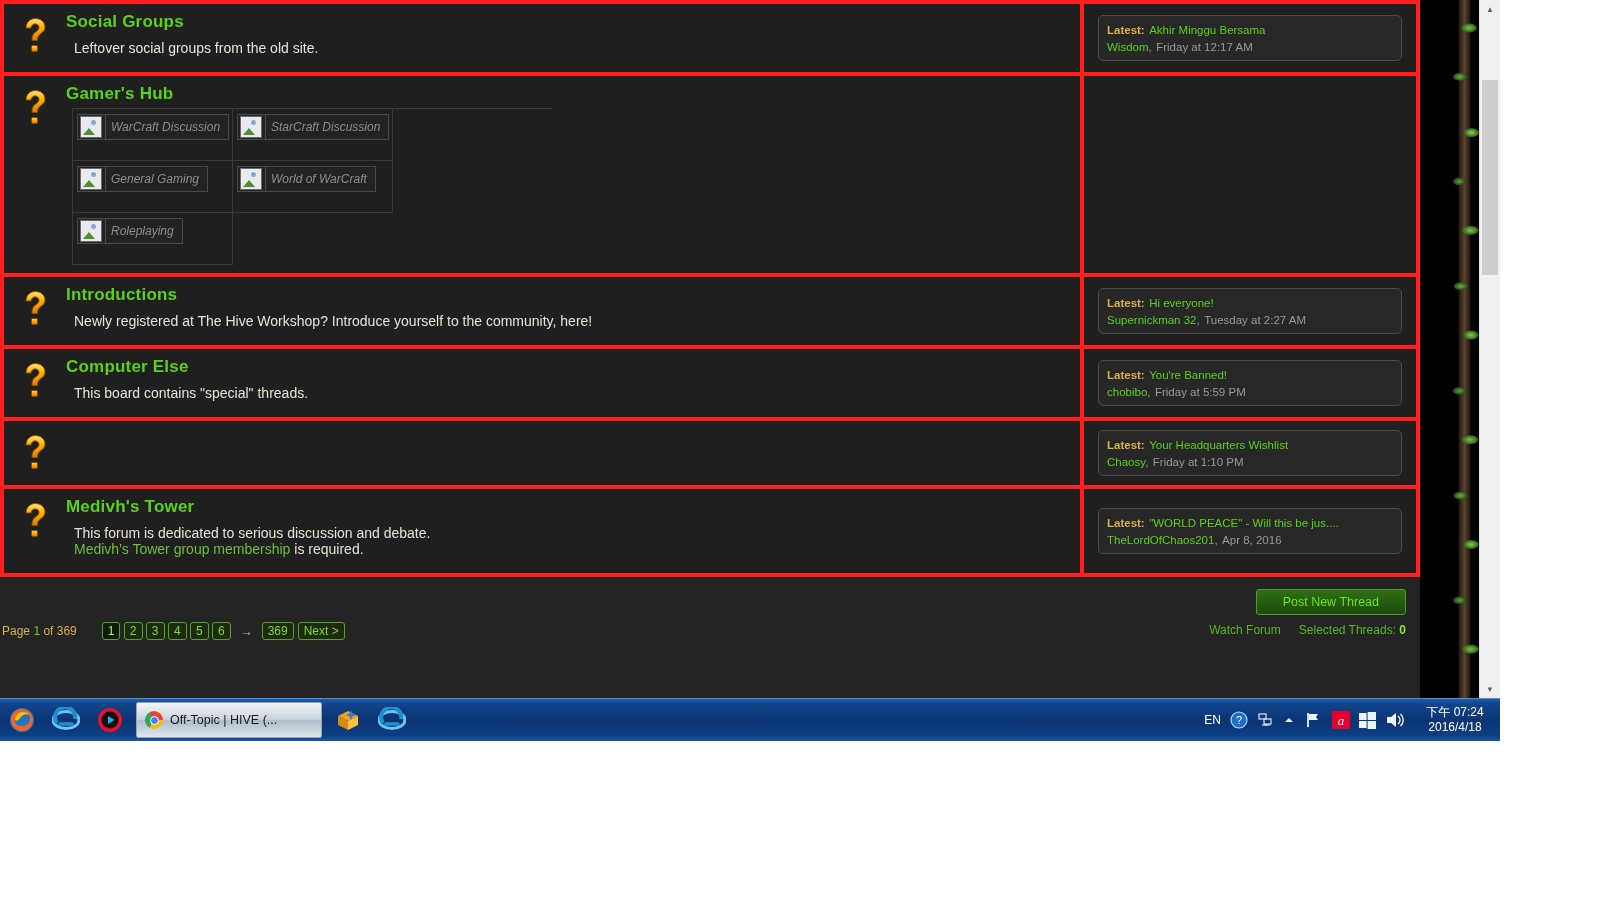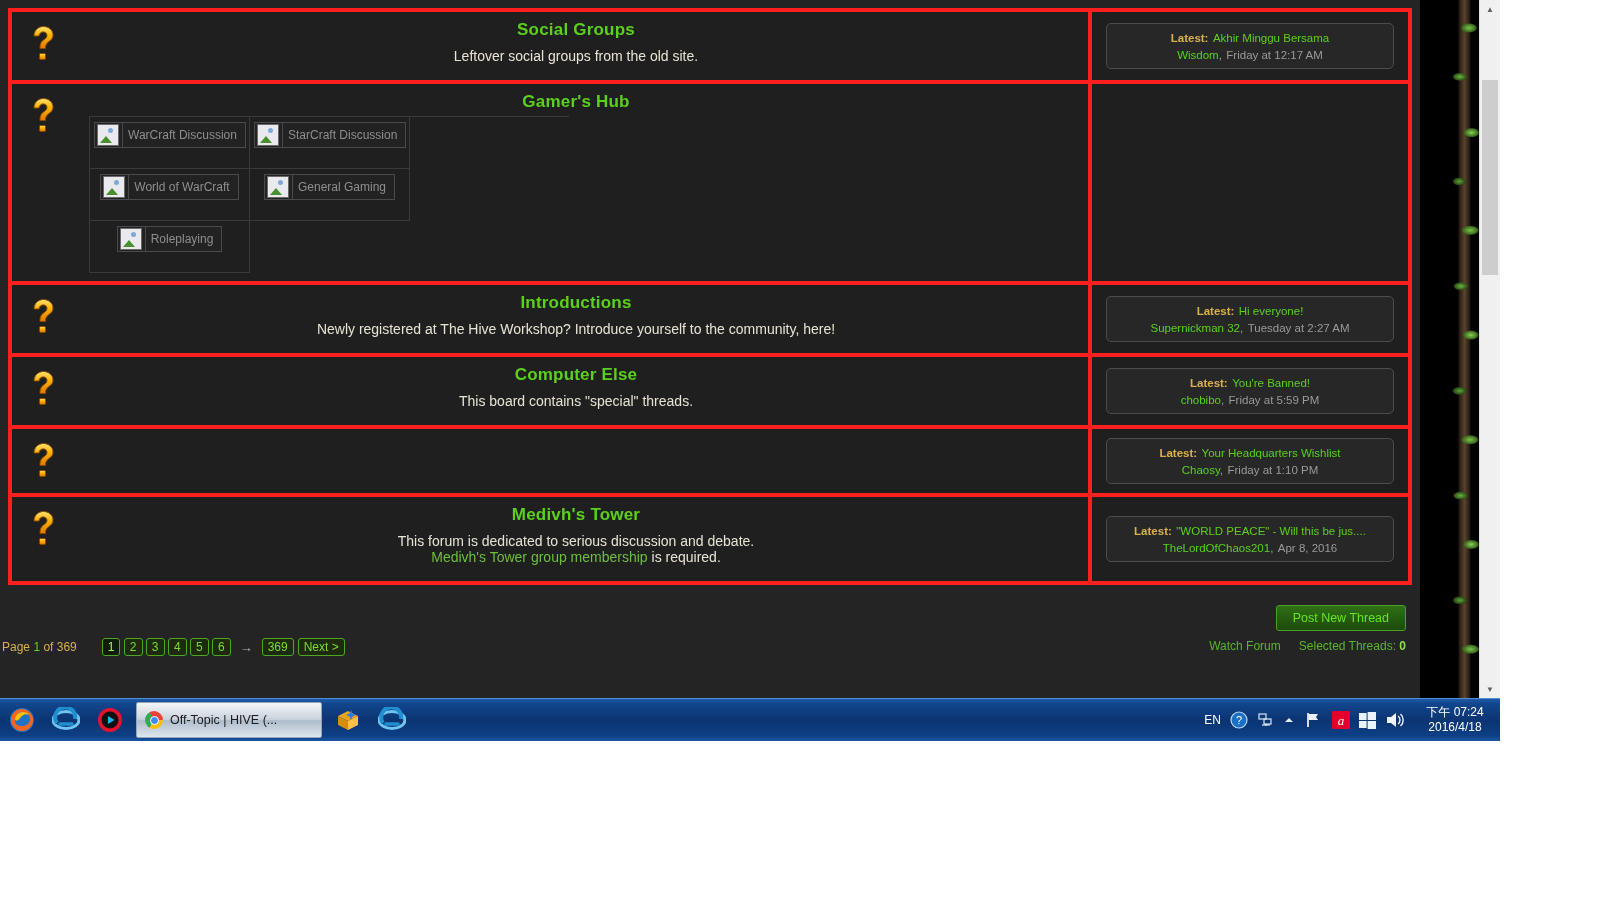--- a/index.html
+++ b/index.html
@@ -35,21 +35,21 @@
       radial-gradient(ellipse 11px 6px at 30% 86%, #5ea235 0%, #2c4d18 55%, rgba(0,0,0,0) 70%),
       radial-gradient(ellipse 13px 7px at 65% 93%, #7cc34a 0%, #3d6b20 55%, rgba(0,0,0,0) 70%),
       linear-gradient(to right, rgba(0,0,0,0) 0%, rgba(0,0,0,0) 22%, #2e2218 30%, #5a432c 45%, #2b2017 60%, rgba(0,0,0,0) 68%, rgba(0,0,0,0) 100%),
       #000;
   }
   
   #page{
     position:absolute;left:0;top:0;width:1420px;height:698px;
     background:#242424;
   }
-  .forum-list{padding:8px;text-align:center;}
+  .forum-list{padding:0;}
   .forum-row{
     position:relative;
     display:flex;
     border:4px solid #ff1f1f;
     border-bottom-width:0;
     background:#1f1f1f;
     box-sizing:border-box;
   }
   .forum-row.last{border-bottom-width:4px;}
   .forum-main{
@@ -99,24 +99,25 @@
     line-height:15px;
   }
   .lbl-latest{color:#d8b14a;font-size:11.5px;font-weight:bold;}
   .latest-title{color:#5bd11b;font-size:11.5px;}
   .latest-user{color:#5bd11b;font-size:11.5px;}
   .latest-date{color:#9a9a9a;font-size:11.5px;}
   
   .subforum-grid{
     display:flex;flex-wrap:wrap;
     width:480px;
-    margin:4px 0 0 15px;
+    margin:4px 0 0 6px;
     border-left:1px solid #3a3a3a;
     border-top:1px solid #3a3a3a;
     box-sizing:border-box;
+    font-style:italic;
   }
   .subforum-cell{
     width:160px;
     box-sizing:border-box;
     border-right:1px solid #3a3a3a;
     border-bottom:1px solid #3a3a3a;
     padding:5px 4px 18px 4px;
   }
   .subforum-link{
     display:inline-flex;align-items:center;
@@ -157,21 +158,21 @@
     height:92px;
     background:#242424;
   }
   #post-new-thread{
     position:absolute;right:14px;top:12px;
     background:linear-gradient(to bottom,#2f6f15,#1d4a0c);
     border:1px solid #49a024;
     border-radius:3px;
     color:#66e622;
     font-size:12.5px;
-    padding:5px 16px;
+    padding:5px 26px;
     cursor:pointer;
     text-align:center;
   }
   #pagenav{
     position:absolute;left:2px;top:45px;
     display:flex;align-items:center;gap:4px;
     color:#d8b14a;font-size:12px;
   }
   #pagenav .pagetext{color:#d8b14a;font-size:12px;margin-right:21px;}
   #pagenav .pagetext .cur{color:#66cc22;}
@@ -311,25 +312,25 @@
                 <div class="subforum-cell"><a class="subforum-link">
                     <span class="broken-img"></span>
                     <span class="subforum-label">WarCraft Discussion</span>
                   </a></div>
                 <div class="subforum-cell"><a class="subforum-link">
                     <span class="broken-img"></span>
                     <span class="subforum-label">StarCraft Discussion</span>
                   </a></div>
                 <div class="subforum-cell"><a class="subforum-link">
                     <span class="broken-img"></span>
-                    <span class="subforum-label">World of WarCraft</span>
+                    <span class="subforum-label">General Gaming</span>
                   </a></div>
                 <div class="subforum-cell"><a class="subforum-link">
                     <span class="broken-img"></span>
-                    <span class="subforum-label">General Gaming</span>
+                    <span class="subforum-label">World of WarCraft</span>
                   </a></div>
                 <div class="subforum-cell"><a class="subforum-link">
                     <span class="broken-img"></span>
                     <span class="subforum-label">Roleplaying</span>
                   </a></div>
               </div>
             </div>
           </div>
           <div class="forum-side"></div>
         </div>

